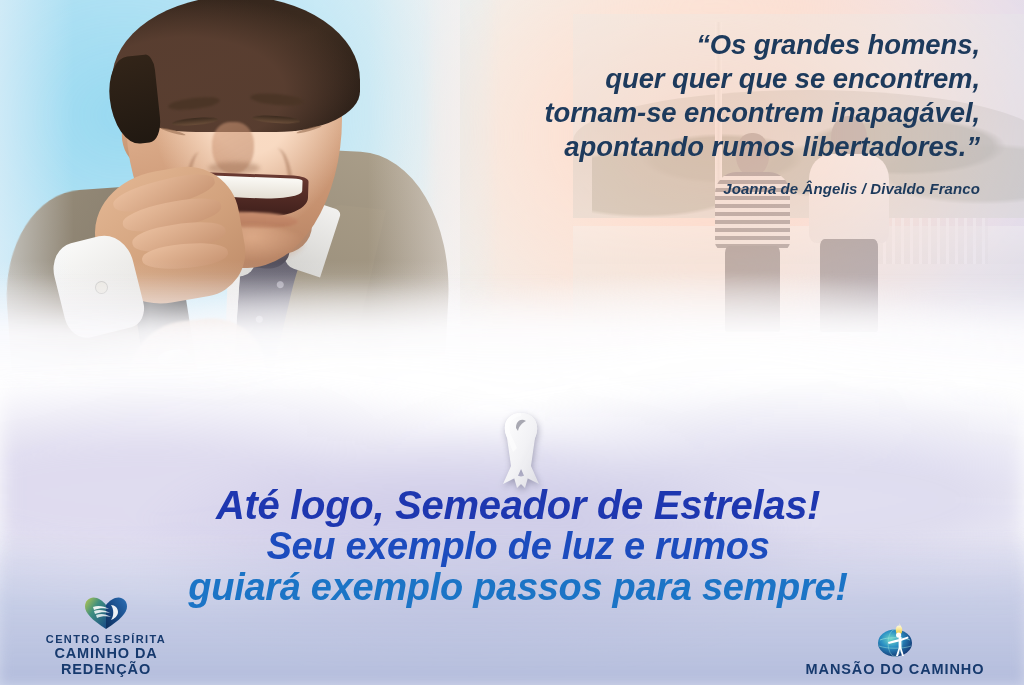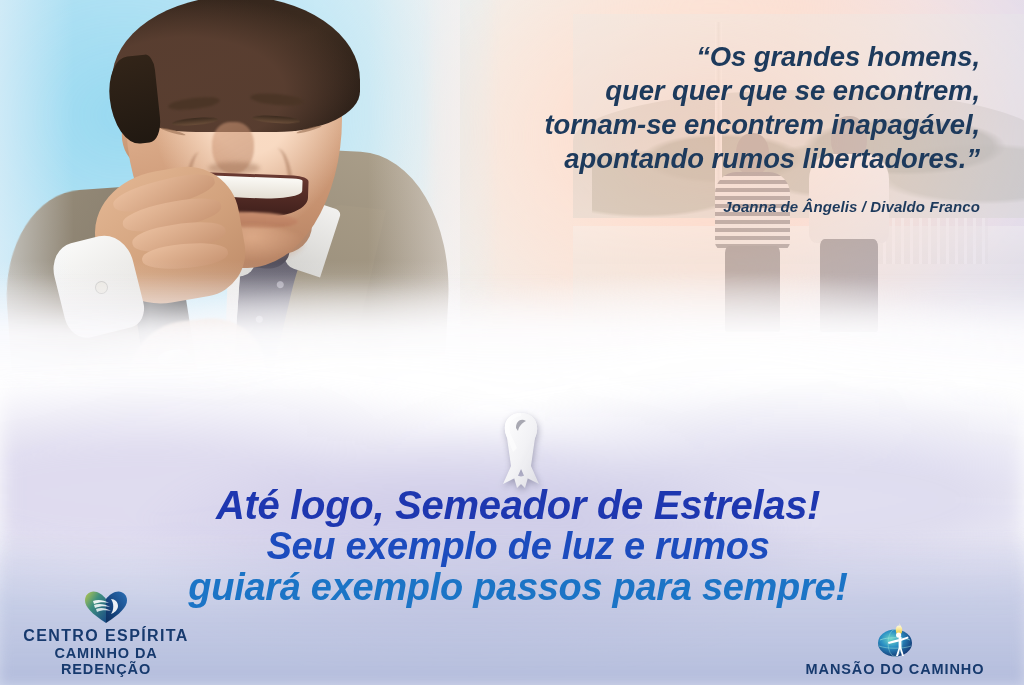--- a/index.html
+++ b/index.html
@@ -399,35 +399,35 @@
                                rgba(244,245,251,.92) 88%,
                                rgba(238,240,250,1) 100%),
       linear-gradient(90deg,  rgba(236,243,250,.55) 0%, rgba(255,255,255,0) 16%),
       linear-gradient(270deg, rgba(249,243,244,.5) 0%,  rgba(255,255,255,0) 20%);
     pointer-events: none;
   }
 
   
   .quote {
     position: absolute;
-    right: 44px; top: 40px;
+    right: 44px; top: 28px;
     width: 560px;
     text-align: right;
   }
   .quote-line {
     font-style: italic;
     font-weight: bold;
     font-size: 27.5px;
     line-height: 34px;
     letter-spacing: -0.1px;
     color: #1d3a5c;
     white-space: nowrap;
   }
   .quote-attr {
-    margin-top: 22px;
+    margin-top: 16px;
     font-style: italic;
     font-weight: bold;
     font-size: 15px;
     letter-spacing: .1px;
     color: #1d3a5c;
   }
 
   
   .ribbon {
     position: absolute;
@@ -462,21 +462,21 @@
     align-items: center;
   }
   .logo-left  { left: 8px;  width: 196px; }
   .logo-right { right: 24px; width: 210px; }
 
   .logo-mark { width: 44px; height: 34px; margin-bottom: 3px; }
   .logo-mark-r { width: 40px; height: 38px; margin-bottom: 3px; }
 
   .logo-text { text-align: center; color: #173a6e; }
   .logo-line1 {
-    font-size: 16px; font-weight: bold; letter-spacing: 1.4px;
+    font-size: 11px; font-weight: bold; letter-spacing: 1.4px;
   }
   .logo-line2 {
     font-size: 14.5px; font-weight: bold; letter-spacing: .9px;
     margin-top: 0;
   }
   .logo-right .logo-line2 {
     font-size: 14.5px; font-weight: bold; letter-spacing: .9px;
   }
 </style>
 </head>

